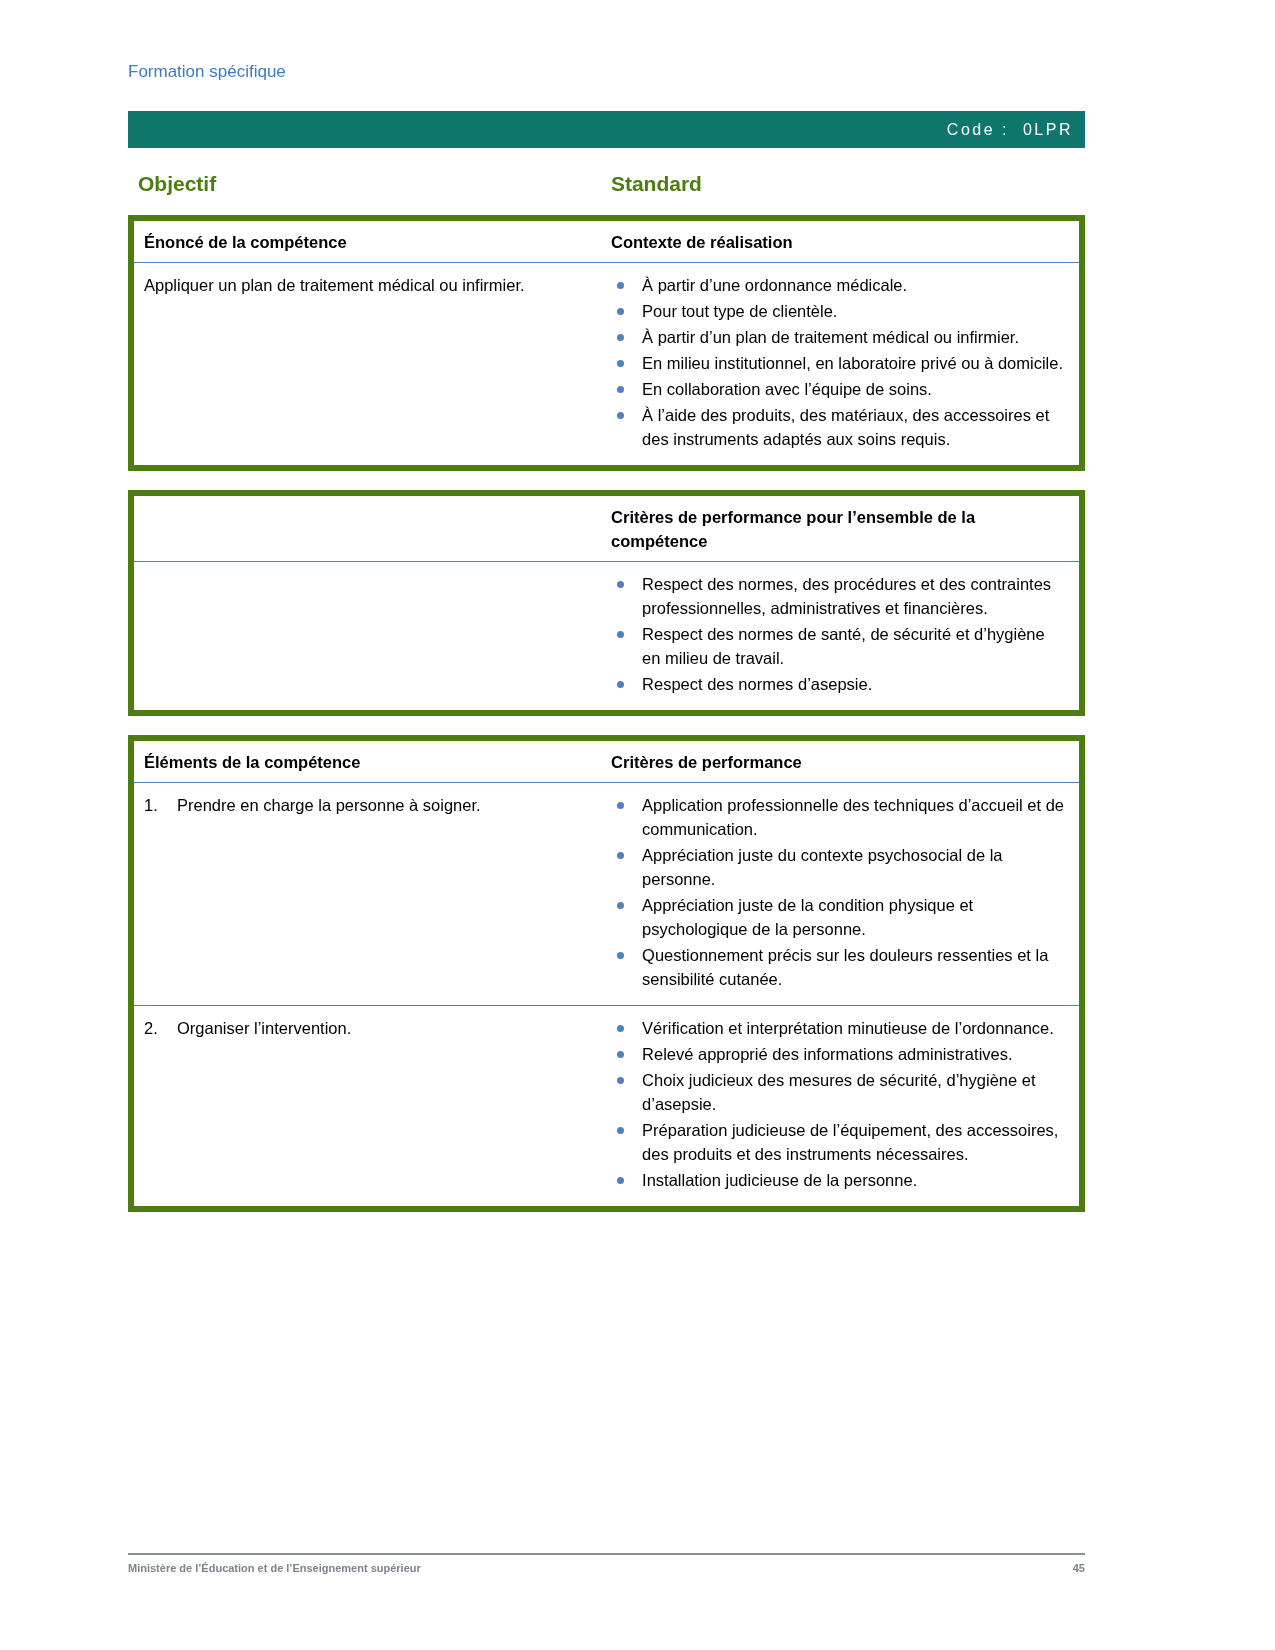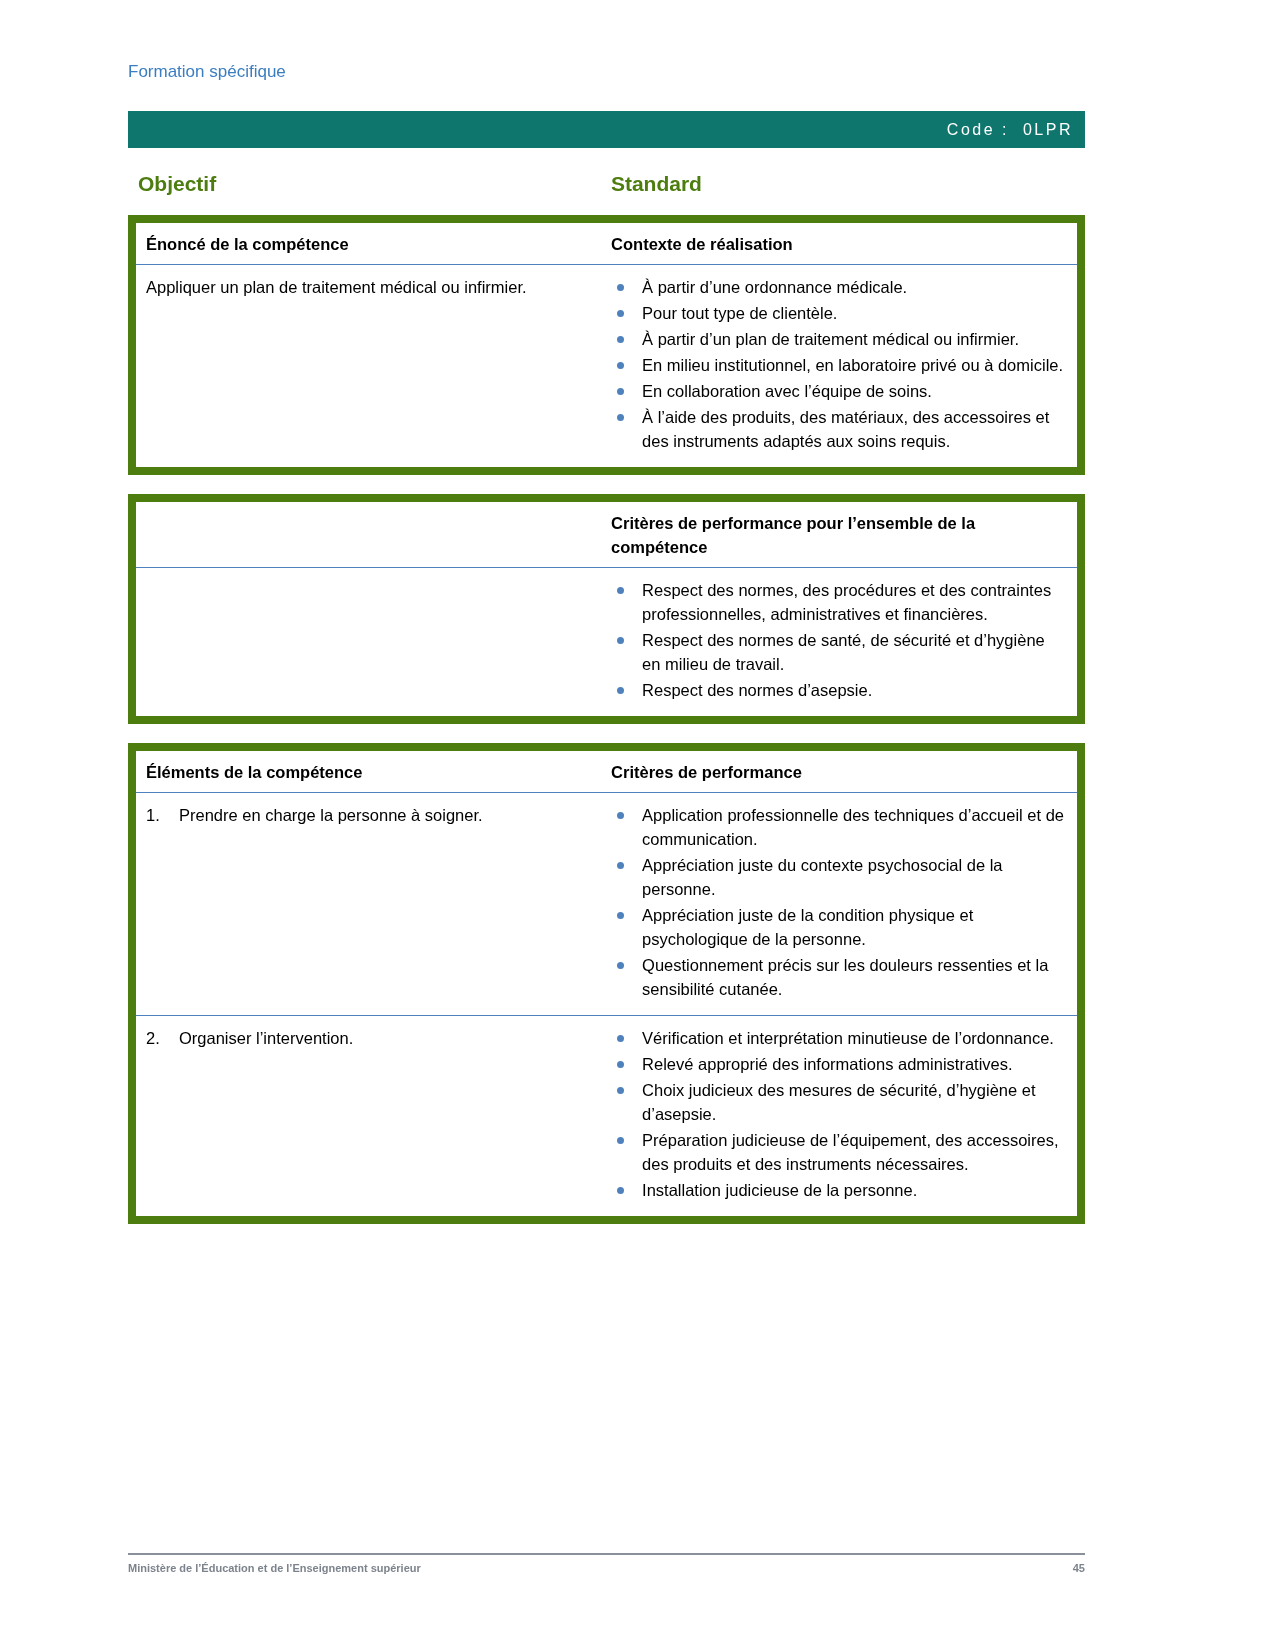--- a/index.html
+++ b/index.html
@@ -44,21 +44,21 @@
     margin-top: 24px;
   }
   .col-heading {
     font-size: 21px;
     font-weight: bold;
     color: #4d7c0f;
     padding-left: 10px;
   }
   .col-heading.r { padding-left: 14px; }
   .tbl {
-    border: 8px solid #4d7c0f;
+    border: 6px solid #4d7c0f;
     margin-top: 19px;
     background: #ffffff;
   }
   .tbl .hdr {
     display: grid;
     grid-template-columns: 49% 51%;
     border-bottom: 1px solid #4f81bd;
   }
   .tbl .hdr .hcell {
     font-weight: bold;

